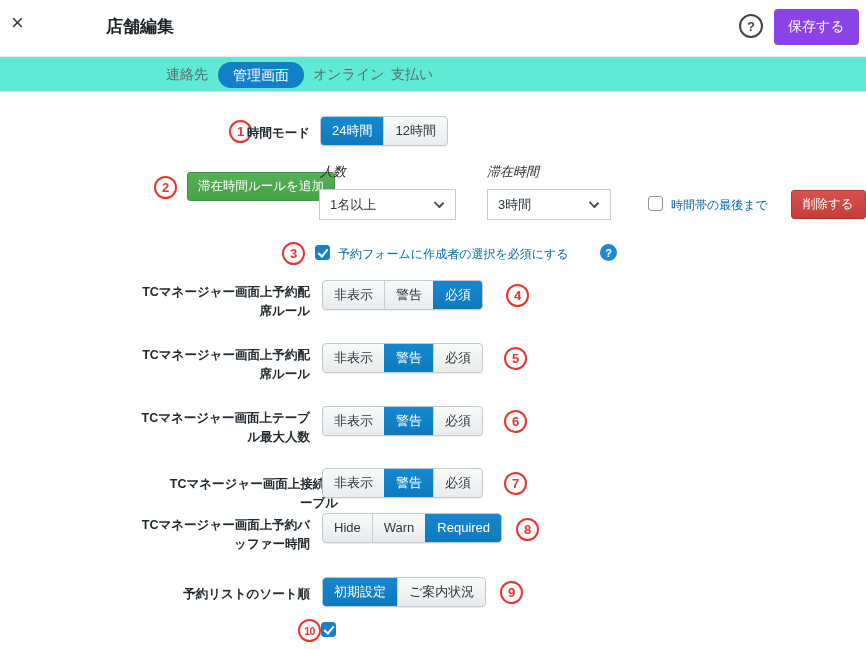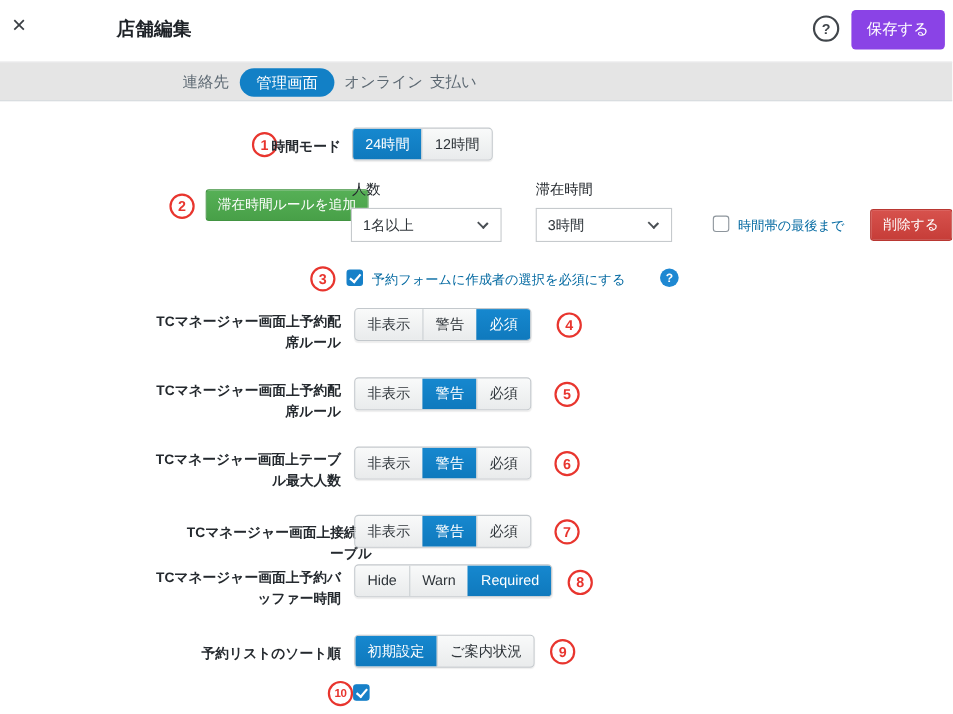--- a/index.html
+++ b/index.html
@@ -9,21 +9,21 @@
   
   .hdr-close { position:absolute; left:11px; top:12px; font-size:22px; color:#3a3f44; line-height:1; cursor:pointer; }
   .hdr-title { position:absolute; left:63px; top:15px; font-size:17px; font-weight:600; color:#1f2328;margin-left:43px; }
   .hdr-help  { position:absolute; left:739px; top:14px; width:24px; height:24px; border:2px solid #41464b;
                border-radius:50%; font-size:13px; font-weight:700; color:#41464b;
                display:flex; align-items:center; justify-content:center; cursor:pointer; }
   .btn-save  { position:absolute; left:774px; top:9px; height:36px; padding:0 14px; background:#8a43e6;
                border:none; border-radius:4px; color:#fff; font-size:14px; cursor:pointer; }
 
   
-  .tabs { position:absolute; left:0; top:56px; width:866px; height:36px; background:#e5e5e5;
+  .tabs { position:absolute; left:0; top:56px; width:866px; height:36px; background:#5eead4;
           border-top:1px solid #ececed; border-bottom:1px solid #d8dcdf; }
   .tab  { position:absolute; top:0; height:34px; line-height:34px; font-size:14px; color:#5c6872; cursor:pointer; }
   .tab.t0 { left:166px; } .tab.t2 { left:313px; } .tab.t3 { left:391px;text-align:right; }
   .tab-active { position:absolute; left:218px; top:5px; height:26px; line-height:26px; padding:0 15px;
                 background:#1280c6; border-radius:14px; color:#fff; font-size:14px; cursor:pointer; }
 
   
   .num { position:absolute; width:23px; height:23px; border:2px solid #e8352e; border-radius:50%;
          color:#e8352e; font-size:13px; font-weight:700; display:flex; align-items:center; justify-content:center; }
   .num.n10 { font-size:10.5px; letter-spacing:-0.5px; }
@@ -33,21 +33,21 @@
                background:linear-gradient(#f9fafa,#e9ebec); box-shadow:0 1px 1px rgba(0,0,0,.07);
                overflow:hidden; height:30px; }
   .seg { padding:0 11px; line-height:28px; font-size:13px; color:#2f353a; border-left:1px solid #cbd0d3;
          white-space:nowrap; cursor:pointer; }
   .seg:first-child { border-left:none; }
   .seg.sel { background:linear-gradient(#1688cf,#0f79bd); color:#fff; border-left-color:transparent; }
 
   
   .lblcol  { position:absolute; width:172px; text-align:right; font-size:12.5px; font-weight:600;
              line-height:19px; color:#24292e; }
-  .fieldlbl{ position:absolute; font-size:13px; color:#24292e; }
+  .fieldlbl{ position:absolute; font-size:13px; color:#24292e;font-style:italic; }
   .cblbl   { position:absolute; font-size:12px; color:#0369a1; }
 
   
   .select { position:absolute; height:31px; background:#fff; border:1px solid #c6cacd; border-radius:0;
             font-size:13px; color:#2f353a; line-height:29px; padding:0 26px 0 10px; cursor:pointer; }
   .select .chev { position:absolute; right:12px; top:9px; width:8px; height:8px;
                   border-right:2px solid #4a4f54; border-bottom:2px solid #4a4f54;
                   transform:rotate(45deg) scale(1,.85); }
 
   

